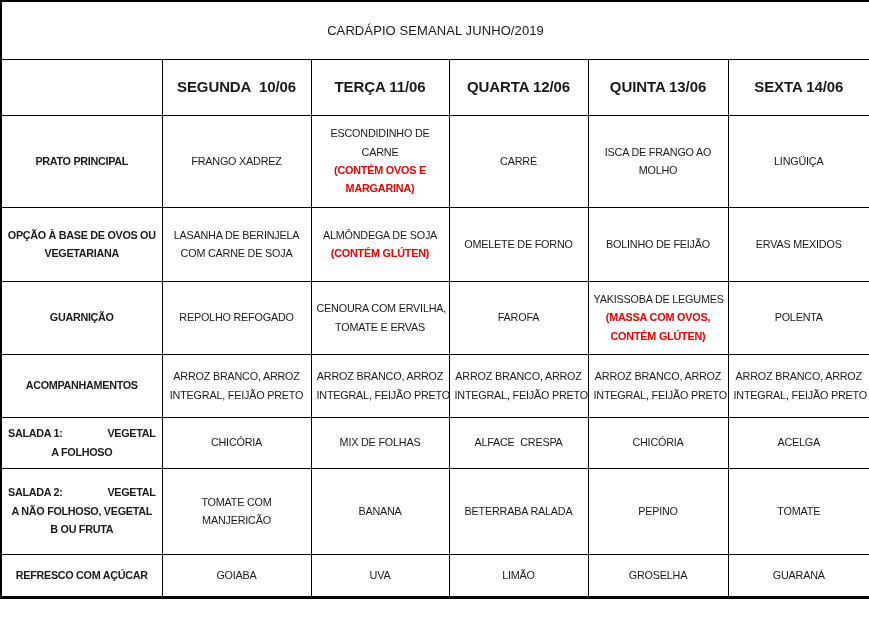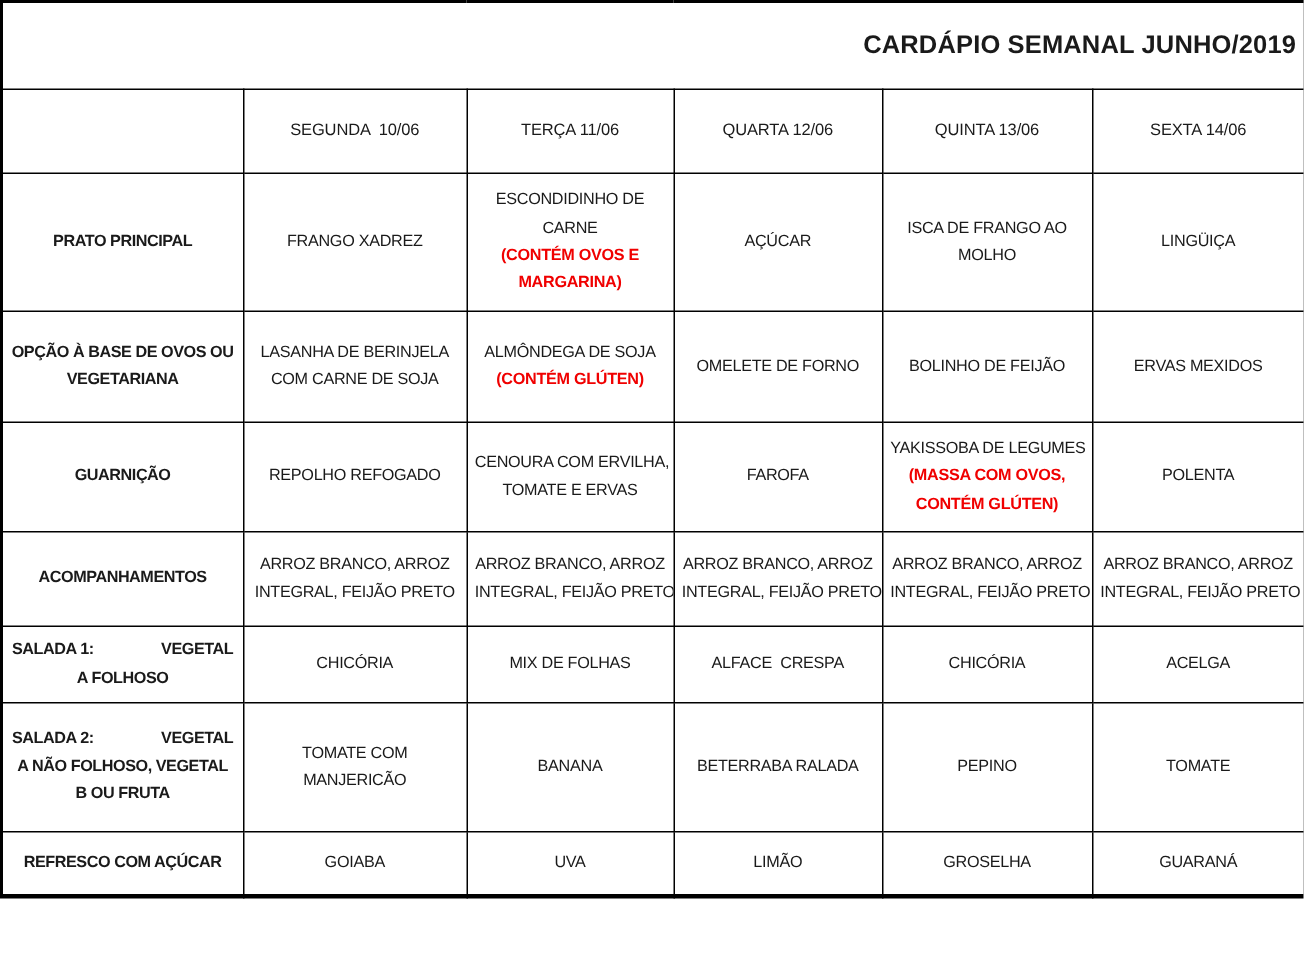--- a/index.html
+++ b/index.html
@@ -13,28 +13,27 @@
     color:#1a1a1a;
   }
   td{
     border:1px solid #000;
     text-align:center;
     vertical-align:middle;
     padding:2px 5px;
     overflow:hidden;
   }
   .title-cell{
+    font-weight:normal;
+    font-size:13px;
+    letter-spacing:0.1px;
+  }
+  .hcell{
     font-weight:bold;
-    font-size:17px;
-    letter-spacing:0.1px;
-    text-align:right;
-  }
-  .hcell{
-    font-weight:normal;
-    font-size:11px;
+    font-size:15px;
     letter-spacing:-0.1px;
     margin-left:12px;
   }
   .label-cell{
     font-weight:bold;
     font-size:10.8px;
     letter-spacing:-0.3px;
     padding:2px 4px;
     text-align:center;
   }
@@ -102,21 +101,21 @@
         <td class="data-cell">
           <span class="line">FRANGO XADREZ</span>
         </td>
         <td class="data-cell">
           <span class="line">ESCONDIDINHO DE</span>
           <span class="line">CARNE</span>
           <span class="line allergen">(CONTÉM OVOS E</span>
           <span class="line allergen">MARGARINA)</span>
         </td>
         <td class="data-cell">
-          <span class="line">AÇÚCAR</span>
+          <span class="line">CARRÉ</span>
         </td>
         <td class="data-cell">
           <span class="line">ISCA DE FRANGO AO</span>
           <span class="line">MOLHO</span>
         </td>
         <td class="data-cell">
           <span class="line">LINGÜIÇA</span>
         </td>
       </tr>
       <tr style="height: 74px;">

